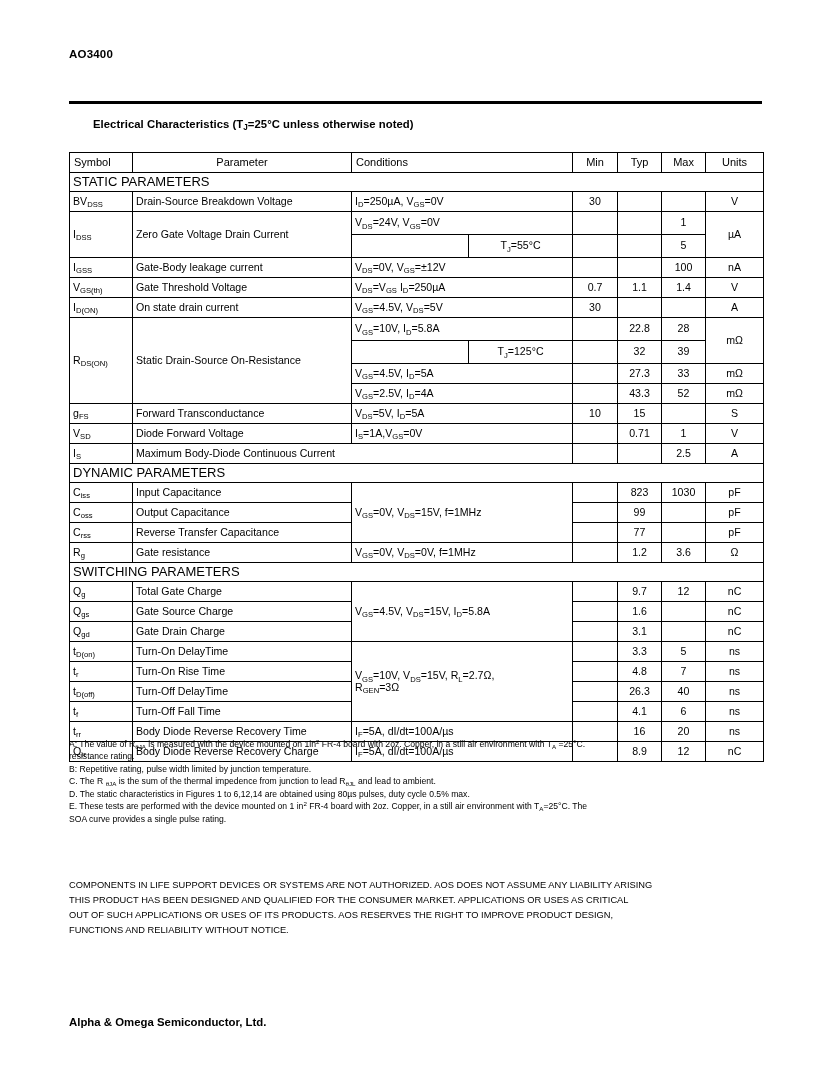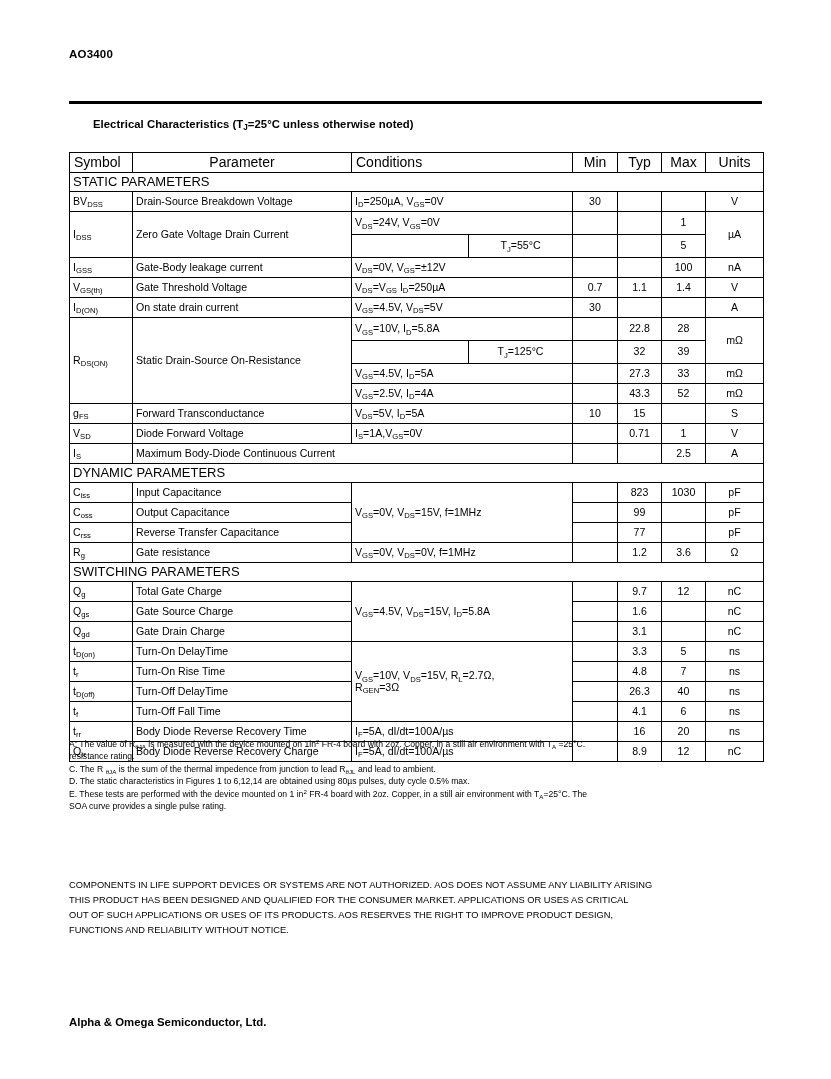--- a/index.html
+++ b/index.html
@@ -61,21 +61,21 @@
   table.spec td, table.spec th {
     border: 1px solid #000000;
     padding: 0 3px;
     vertical-align: middle;
     font-weight: normal;
     line-height: 1.05;
   }
   .colhdr {
     font-weight: bold;
     text-align: center;
-    font-size: 14px;
+    font-size: 11px;
     height: 19px;
   }
   .colhdr.left {
     text-align: left;
     padding-left: 4px;
   }
   .grouphdr {
     font-weight: bold;
     font-size: 13px;
     text-align: left;
@@ -411,20 +411,21 @@
           <td class="unit">nC</td>
         </tr>
 
       </tbody>
     </table>
   </div>
 
   <div class="notes">
     <p>A: The value of R<sub>θJA</sub> is measured with the device mounted on 1in<sup>2</sup> FR-4 board with 2oz. Copper, in a still air environment with T<sub>A</sub> =25°C.</p>
     <p>resistance rating.</p>
+    <p>B: Repetitive rating, pulse width limited by junction temperature.</p>
     <p>C. The R <sub>θJA</sub> is the sum of the thermal impedence from junction to lead R<sub>θJL</sub>  and lead to ambient.</p>
     <p>D. The static characteristics in Figures 1 to 6,12,14 are obtained using 80µs pulses, duty cycle 0.5% max.</p>
     <p>E. These tests are performed with the device mounted on 1 in<sup>2</sup> FR-4 board with 2oz. Copper, in a still air environment with T<sub>A</sub>=25°C. The</p>
     <p>SOA curve provides a single pulse rating.</p>
   </div>
 
   <div class="disclaimer">
     <p>COMPONENTS IN LIFE SUPPORT DEVICES OR SYSTEMS ARE NOT AUTHORIZED. AOS DOES NOT ASSUME ANY LIABILITY ARISING</p>
     <p>THIS PRODUCT HAS BEEN DESIGNED AND QUALIFIED FOR THE CONSUMER MARKET. APPLICATIONS OR USES AS CRITICAL</p>
     <p>OUT OF SUCH APPLICATIONS OR USES OF ITS PRODUCTS.  AOS RESERVES THE RIGHT TO IMPROVE PRODUCT DESIGN,</p>

